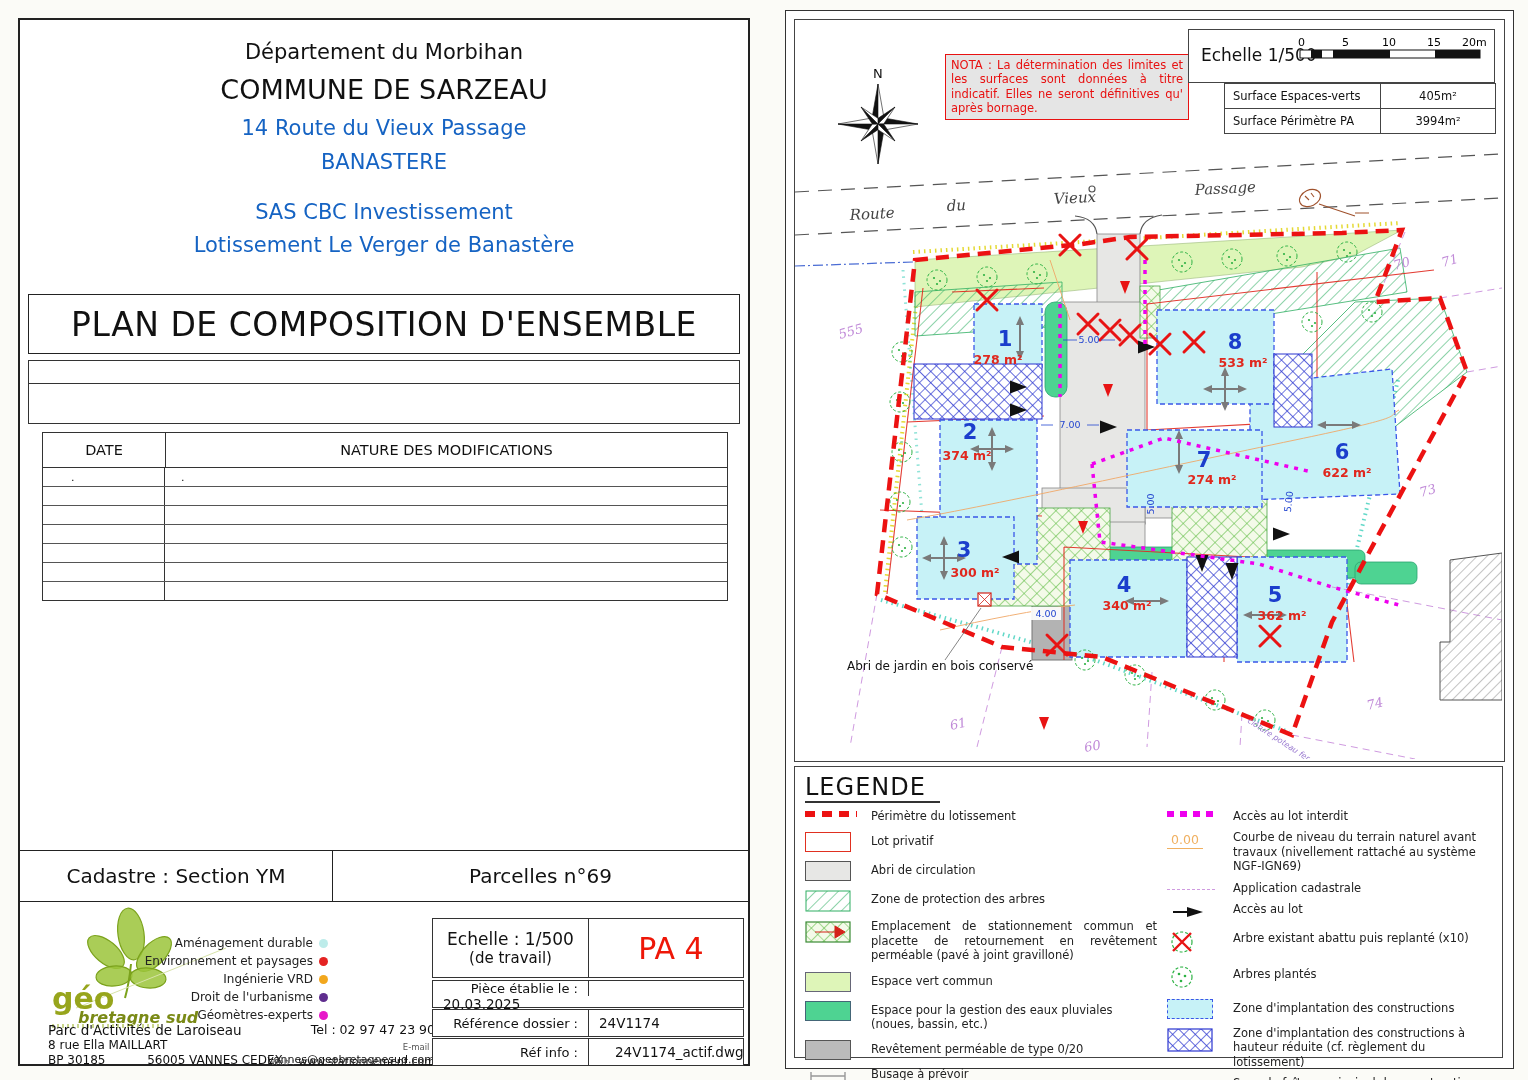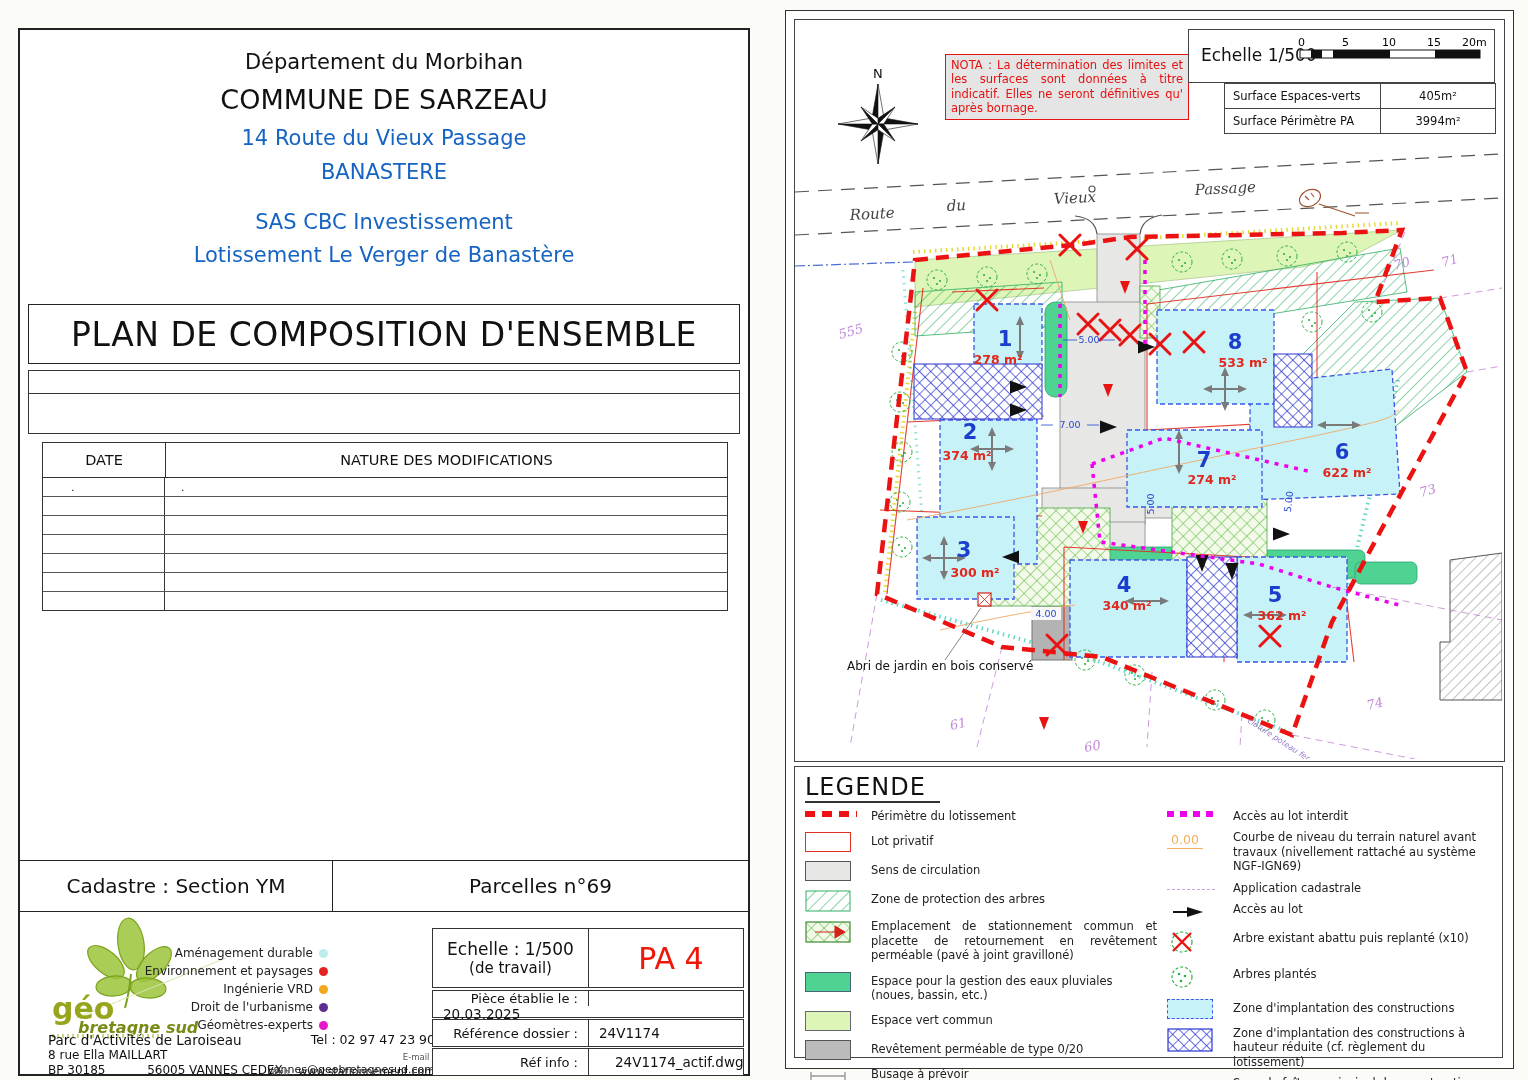--- a/index.html
+++ b/index.html
@@ -1,19 +1,19 @@
 <!DOCTYPE html>
 <html><head>
 <meta charset="utf-8">
 <style>
   html,body{margin:0;padding:0;}
   body{width:1528px;height:1080px;background:#fbfbf7;font-family:"DejaVu Sans",sans-serif;position:relative;overflow:hidden;color:#111;}
   .abs{position:absolute;}
   
-  #left-panel{left:18px;top:28px;width:728px;height:1044px;background:#fff;border:2px solid #222;}
+  #left-panel{left:18px;top:18px;width:728px;height:1044px;background:#fff;border:2px solid #222;}
   .hdr{position:absolute;left:0;width:100%;text-align:center;}
   .hdr.black{color:#111;}
   .hdr.blue{color:#1563c3;}
   #title-box{position:absolute;left:8px;right:8px;top:274px;height:58px;border:1.5px solid #222;display:flex;align-items:center;justify-content:center;font-size:33px;letter-spacing:.5px;color:#111;}
   #empty-box{position:absolute;left:8px;right:8px;top:340px;height:62px;border:1.3px solid #333;}
   #empty-box .mid{position:absolute;left:0;right:0;top:22px;border-top:1px solid #333;}
   
   #mods{position:absolute;left:22px;top:412px;width:684px;border:1.3px solid #333;}
   #mods .thead{display:flex;height:34px;border-bottom:1.2px solid #333;font-size:14.5px;}
   #mods .thead>div{display:flex;align-items:center;justify-content:center;}
@@ -530,50 +530,50 @@
         <div class="leg-item">
           <div class="leg-sw">
               <div class="swbox" style="background:#fff;border:1.6px solid #e03020;"></div>
             </div>
           <div class="leg-lb" style="padding-top:4px;">Lot privatif</div>
         </div>
         <div class="leg-item">
           <div class="leg-sw">
               <div class="swbox" style="background:#e7e7e5;border:1.6px solid #555;"></div>
             </div>
-          <div class="leg-lb" style="padding-top:4px;">Sens de circulation</div>
+          <div class="leg-lb" style="padding-top:4px;">Abri de circulation</div>
         </div>
         <div class="leg-item">
           <div class="leg-sw">
             <svg width="46" height="22">
               <rect x="1" y="1" width="44" height="20" fill="url(#hatchG)" stroke="#2fae62" stroke-width="1"></rect>
             </svg>
           </div>
           <div class="leg-lb" style="padding-top:4px;">Zone de protection des arbres</div>
         </div>
         <div class="leg-item">
           <div class="leg-sw">
             <svg width="46" height="22">
               <rect x="1" y="1" width="44" height="20" fill="url(#latticeG)" stroke="#3a8a34" stroke-width="1.2"></rect>
               <path d="M10,11 L30,11 M30,5 L40,11 L30,17 Z" fill="#d42218" stroke="#d42218"></path>
             </svg>
           </div>
           <div class="leg-lb just">Emplacement de stationnement commun et placette de retournement en revêtement perméable (pavé à joint gravilloné)</div>
         </div>
         <div class="leg-item">
           <div class="leg-sw">
+              <div class="swbox" style="border: 1.4px solid rgb(102, 102, 119); background: rgb(222, 245, 184);"></div>
+            </div>
+          <div class="leg-lb" style="padding-top:4px;">Espace vert commun</div>
+        </div>
+        <div class="leg-item">
+          <div class="leg-sw">
               <div class="swbox" style="border: 1.4px solid rgb(68, 102, 119); background: rgb(78, 211, 146);"></div>
             </div>
           <div class="leg-lb" style="padding-top:4px;">Espace pour la gestion des eaux pluviales (noues, bassin, etc.)</div>
-        </div>
-        <div class="leg-item">
-          <div class="leg-sw">
-              <div class="swbox" style="border: 1.4px solid rgb(102, 102, 119); background: rgb(222, 245, 184);"></div>
-            </div>
-          <div class="leg-lb" style="padding-top:4px;">Espace vert commun</div>
         </div>
         <div class="leg-item">
           <div class="leg-sw">
               <div class="swbox" style="background:#bbb;border:1.4px solid #555;"></div>
             </div>
           <div class="leg-lb" style="padding-top:4px;">Revêtement perméable de type 0/20</div>
         </div>
         <div class="leg-item">
           <div class="leg-sw">
             <svg width="46" height="14">

